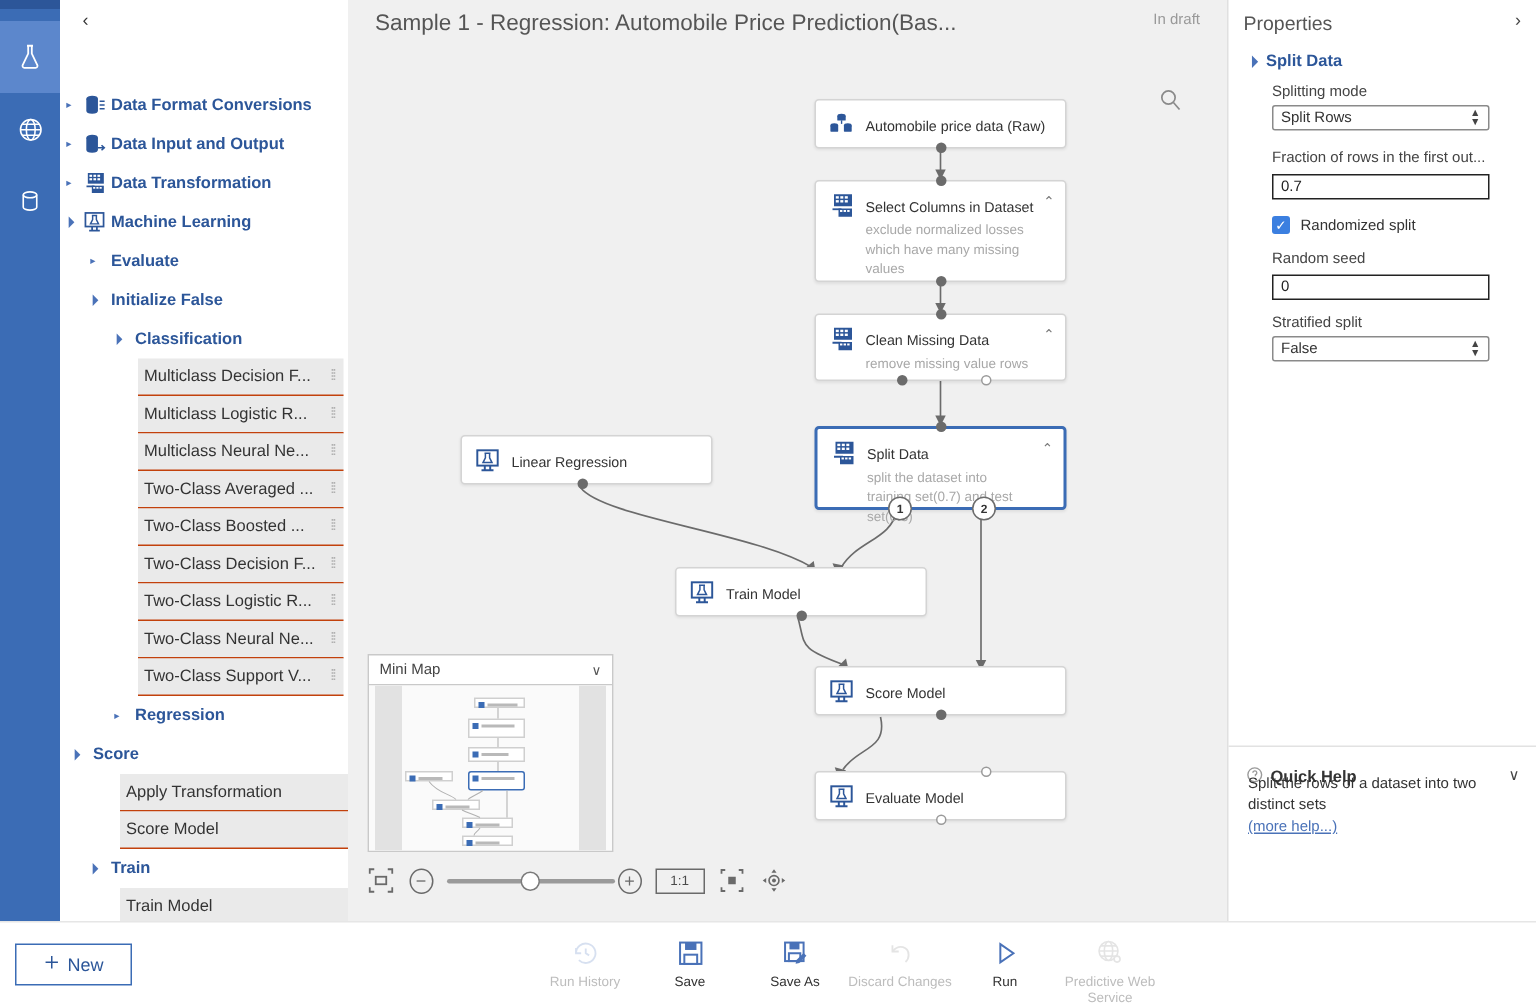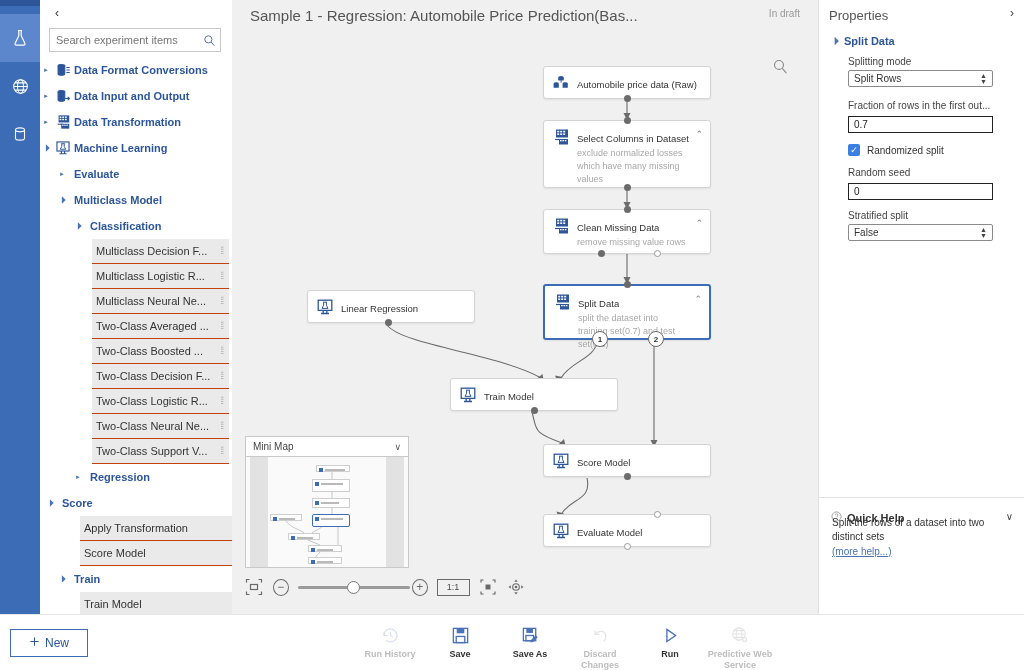--- a/index.html
+++ b/index.html
@@ -246,21 +246,21 @@
     border: 1px solid #3b6cb5; color: #2c5699; background: #fff;
     font-size: 12px; display: flex; align-items: center; justify-content: center; gap: 5px;
   }
   .cmdbar { position: absolute; left: 355px; top: 4px; width: 420px; height: 52px; display: flex; }
   .cmd {
     width: 72px; display: flex; flex-direction: column; align-items: center;
     padding-top: 4px;
   }
   .cmd .ci { height: 24px; display: flex; align-items: center; justify-content: center; }
   .cmd .cl {
-    font-size: 9px; color: #333; margin-top: 2px; text-align: center; line-height: 11px; font-weight: bold;
+    font-size: 9px; color: #333; margin-top: 2px; text-align: center; line-height: 11px;
   }
   .cmd.disabled .cl { color: #bdbdbd; }
   .cmd.disabled svg { opacity: 0.35; }
   .cmd .cl.blue { color: #333; }
 </style>
 </head>
 <body>
 
 <div class="app">
 
@@ -288,29 +288,20 @@
           <ellipse cx="10" cy="5.4" rx="5" ry="2.2"></ellipse>
           <path d="M5 5.4v9.2c0 1.2 2.24 2.2 5 2.2s5-1 5-2.2V5.4"></path>
         </svg>
       </span>
     </div>
   </div>
 
   <div class="sidebar">
     <div class="collapse-btn">‹</div>
 
-    <div class="search-wrap">
-      <input placeholder="Search experiment items" style="">
-      <span class="search-ico">
-        <svg width="13" height="13" viewBox="0 0 16 16" fill="none" stroke="#4a72b8" stroke-width="1.2">
-          <circle cx="6.6" cy="6.6" r="4.4"></circle>
-            <path d="M9.9 9.9l4.1 4.6"></path>
-        </svg>
-      </span>
-    </div>
 
     <div class="tree">
 
       <div class="t-row faded" style="height:14px;margin-top:-12px">
 
         <span class="cat-ico">
           <svg width="15" height="15" viewBox="0 0 18 18" fill="#2c5699">
               <path d="M2 7h7l-1.6-2 1.4-1 3.4 3.8-3.4 3.8-1.4-1L9 9H2z"></path>
             </svg>
         </span>
@@ -376,21 +367,21 @@
 
       <div class="t-row" style="padding-left:16px">
         <span class="arrow closed"></span>
         <span style="width:6px;flex:0 0 6px"></span>
         <span class="t-label plain">Evaluate</span>
       </div>
 
       <div class="t-row" style="padding-left:16px">
         <span class="arrow open"></span>
         <span style="width:6px;flex:0 0 6px"></span>
-        <span class="t-label plain">Multiclass Model</span>
+        <span class="t-label plain">Initialize False</span>
       </div>
 
       <div class="t-row" style="padding-left:32px">
         <span class="arrow open"></span>
         <span style="width:6px;flex:0 0 6px"></span>
         <span class="t-label plain">Classification</span>
       </div>
 
       <div class="mod-row">
           <span>Multiclass Decision F...</span>

